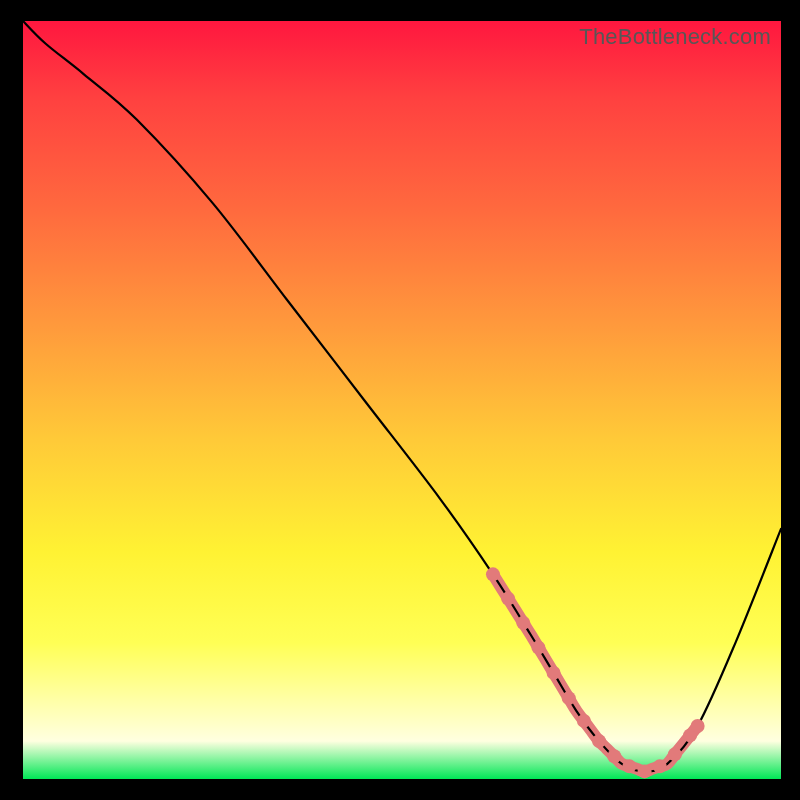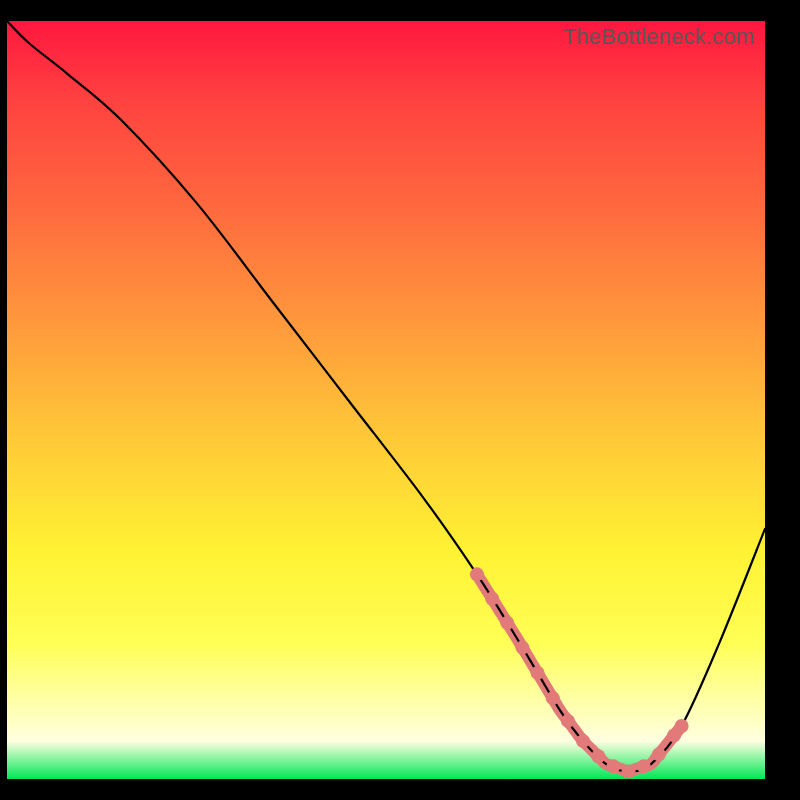--- a/index.html
+++ b/index.html
@@ -7,21 +7,21 @@
     padding: 0;
     width: 800px;
     height: 800px;
     background: #000;
     overflow: hidden;
     font-family: Arial, Helvetica, sans-serif;
   }
 
   .frame {
     position: absolute;
-    left: 7px;
+    left: 23px;
     top: 21px;
     width: 758px;
     height: 758px;
     background: linear-gradient(to bottom,
       #ff173f 0%,
       #ff4040 10%,
       #ff6a3e 25%,
       #ff993c 40%,
       #ffc938 55%,
       #fff233 70%,

